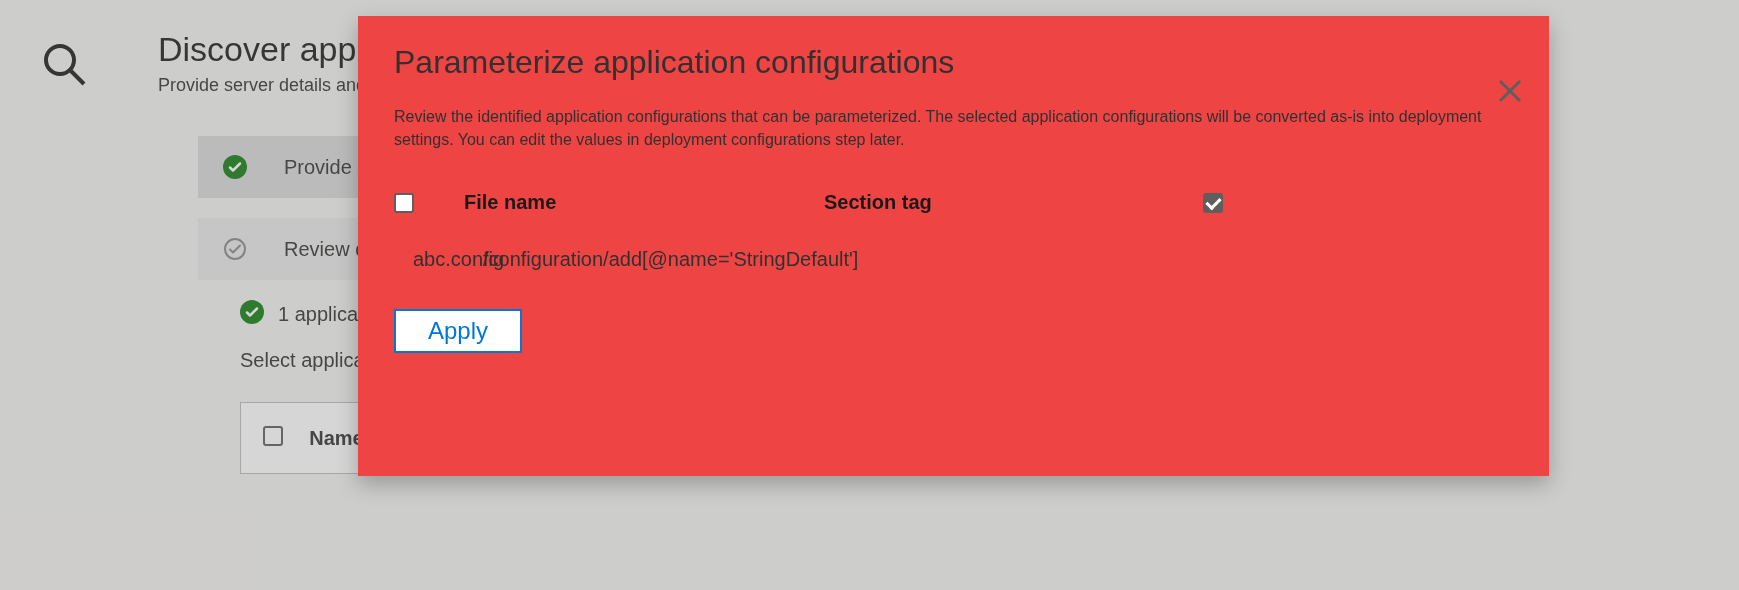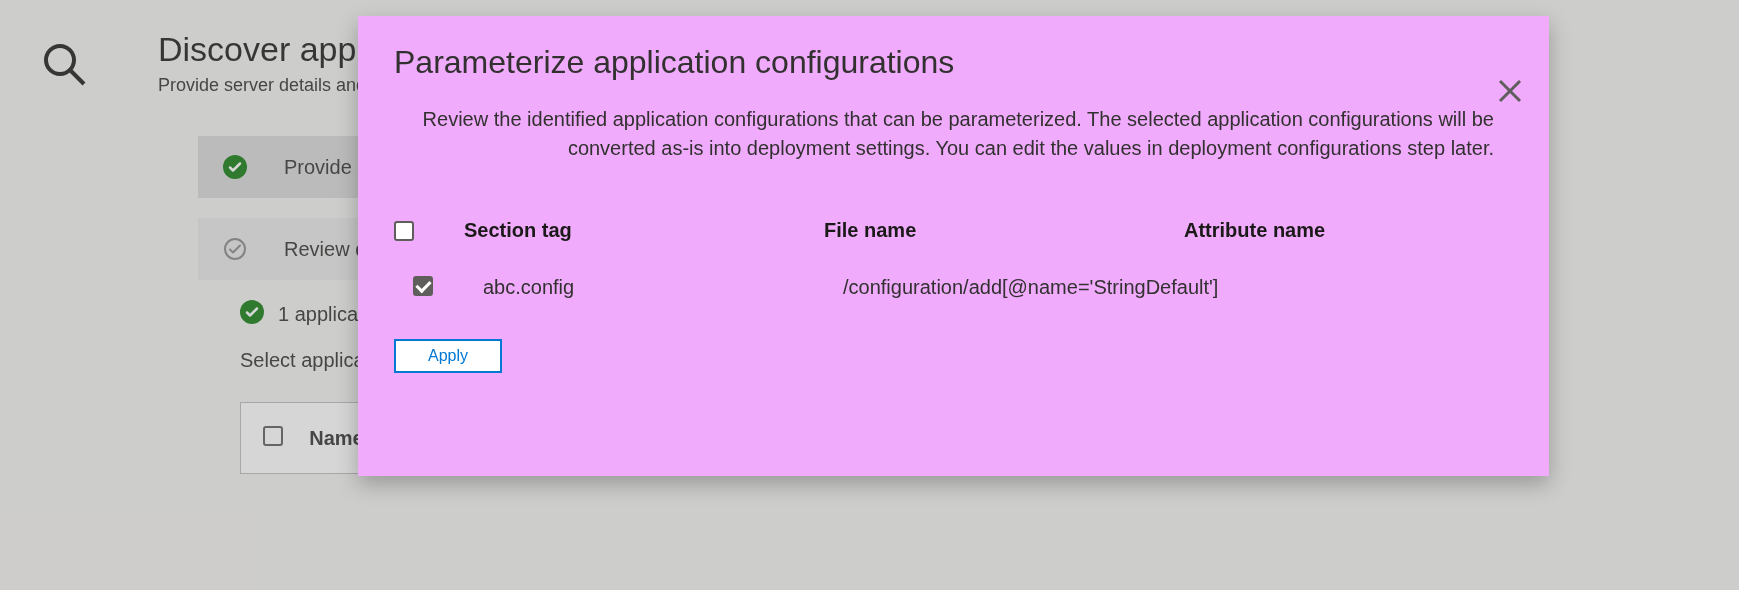--- a/index.html
+++ b/index.html
@@ -127,21 +127,21 @@
       display: inline-block;
       background: #fff;
     }
     
     
     .modal {
       position: absolute;
       top: 16px;
       left: 358px;
       right: 190px;
-      background: #f0abfc;
+      background: #ef4444;
       z-index: 10;
       padding: 28px 44px 36px 36px;
       box-shadow: 0 8px 20px rgba(0,0,0,0.25);
       min-height: 460px;
     }
     .modal-title {
       font-size: 32px;
       font-weight: 400;
       color: #323130;
       margin-bottom: 24px;
@@ -151,26 +151,25 @@
       top: 60px;
       right: 24px;
       cursor: pointer;
       color: #605e5c;
     }
     .modal-close svg {
       width: 30px;
       height: 30px;
     }
     .modal-desc {
-      font-size: 20px;
+      font-size: 16px;
       color: #323130;
       line-height: 1.45;
-      margin-bottom: 56px;
+      margin-bottom: 40px;
       max-width: 1100px;
-      text-align: right;
     }
     .modal-table {
       display: grid;
       grid-template-columns: 70px 360px 360px 260px;
       column-gap: 0;
       align-items: start;
     }
     .mt-head {
       font-size: 20px;
       font-weight: 600;
@@ -201,21 +200,21 @@
       border: solid #fff;
       border-width: 0 3px 3px 0;
       transform: rotate(45deg);
     }
     .apply-btn {
       margin-top: 36px;
       display: inline-block;
       border: 2px solid #0078d4;
       color: #0078d4;
       background: #fff;
-      font-size: 16px;
+      font-size: 24px;
       padding: 6px 32px;
       cursor: pointer;
       font-family: inherit;
     }
   </style>
 </head>
 <body>
 
 <div class="bg-page">
   <div class="bg-header-row">
@@ -283,23 +282,22 @@
     <svg viewBox="0 0 24 24" stroke="#605e5c" stroke-width="2.4" fill="none">
       <line x1="4" y1="4" x2="20" y2="20"></line>
       <line x1="20" y1="4" x2="4" y2="20"></line>
     </svg>
   </span>
   <div class="modal-title">Parameterize application configurations</div>
   <div class="modal-desc">Review the identified application configurations that can be parameterized. The selected application configurations will be converted as-is into deployment settings. You can edit the values in deployment configurations step later.</div>
 
   <div class="modal-table">
     <div class="mt-head mt-chkcell"><span class="chk"></span></div>
+    <div class="mt-head">File name</div>
     <div class="mt-head">Section tag</div>
-    <div class="mt-head">File name</div>
-    <div class="mt-head">Attribute name</div>
 
     <div class="mt-cell mt-chkcell"><span class="chk checked"></span></div>
     <div class="mt-cell">abc.config</div>
     <div class="mt-cell">/configuration/add[@name='StringDefault']</div>
   </div>
 
   <button class="apply-btn">Apply</button>
 </div>
 
 </body></html>

